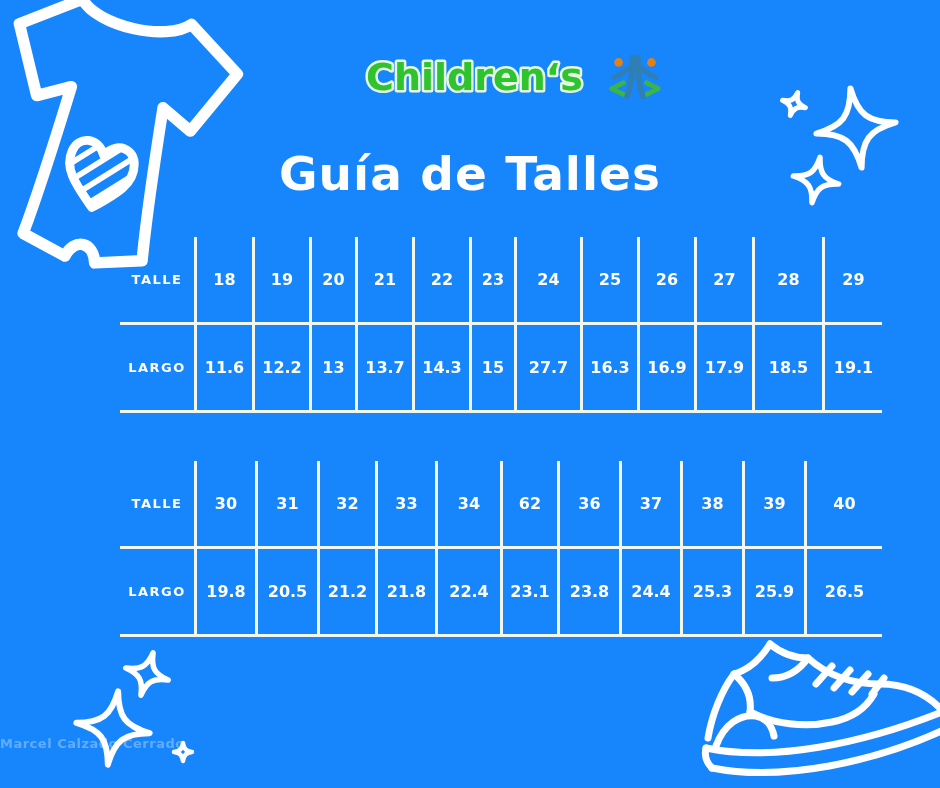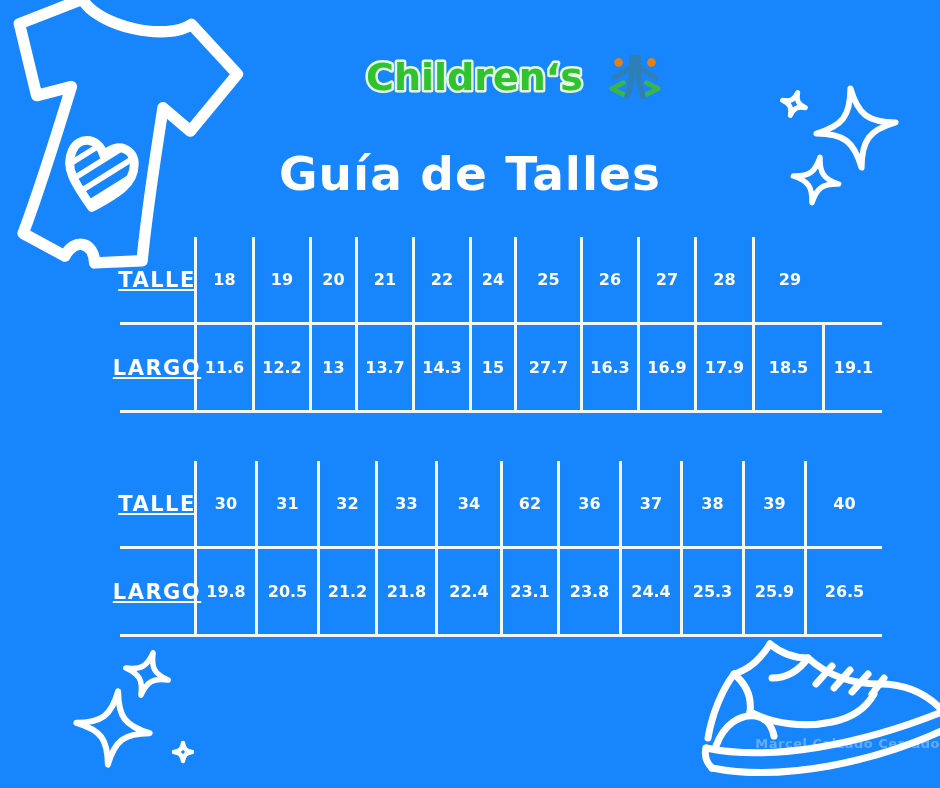--- a/index.html
+++ b/index.html
@@ -31,25 +31,25 @@
   #table-1{top:461px;}
   .trow{display:grid;}
   .cols-t0{grid-template-columns:77px 58px 57px 46px 57px 57px 45px 66px 57px 57px 58px 70px 57px;}
   .cols-t1{grid-template-columns:77px 61px 62px 58px 60px 65px 57px 62px 61px 62px 62px 75px;}
   .cell{
     height:85px;display:flex;align-items:center;justify-content:center;
     border-right:3px solid var(--line);
     color:var(--txt);font-weight:bold;font-size:16px;
   }
   .trow .cell:last-child{border-right:none;text-align:center;}
-  .header-cell{font-size:21px;letter-spacing:1.5px;text-decoration:underline;}
+  .header-cell{font-size:13px;letter-spacing:1.5px;}
   .hline{height:3px;background:var(--line);width:100%;}
   
   .footer-credit{
-    position:absolute;top:736px;left:0;width:940px;text-align:right;
+    position:absolute;top:736px;left:0;width:940px;text-align:left;
     color:rgba(255,255,255,0.32);font-size:13px;font-weight:bold;letter-spacing:0.5px;
   }
   
   .deco{position:absolute;pointer-events:none;}
   .deco-onesie{left:-22px;top:-2px;transform:rotate(13deg);}
   .deco-sparkles-tr{right:12px;top:72px;}
   .deco-sparkles-bl{left:55px;top:648px;}
   .deco-sneaker{right:0;bottom:0;}
   svg .stroke-w{stroke:#ffffff;fill:none;stroke-linecap:round;stroke-linejoin:round;}
 </style>
@@ -144,20 +144,21 @@
 <div class="page-title">Guía de Talles</div>
 
 <div id="table-0" class="size-table">
     <div class="trow cols-t0">
       <div class="cell header-cell">TALLE</div>
       <div class="cell">18</div>
       <div class="cell">19</div>
       <div class="cell">20</div>
       <div class="cell">21</div>
       <div class="cell">22</div>
+      <div class="cell">23</div>
       <div class="cell">24</div>
       <div class="cell">25</div>
       <div class="cell">26</div>
       <div class="cell">27</div>
       <div class="cell">28</div>
       <div class="cell">29</div>
     </div>
     <div class="hline"></div>
     <div class="trow cols-t0">
       <div class="cell header-cell">LARGO</div>

